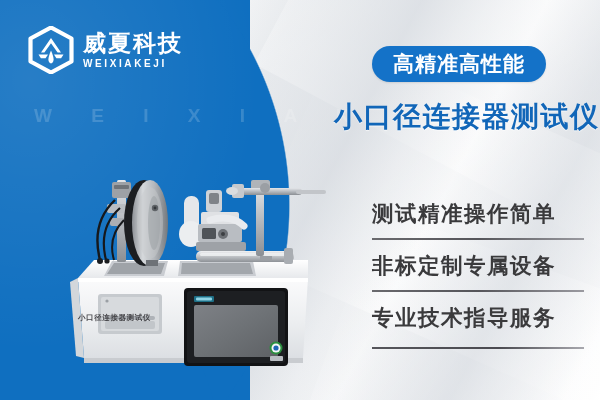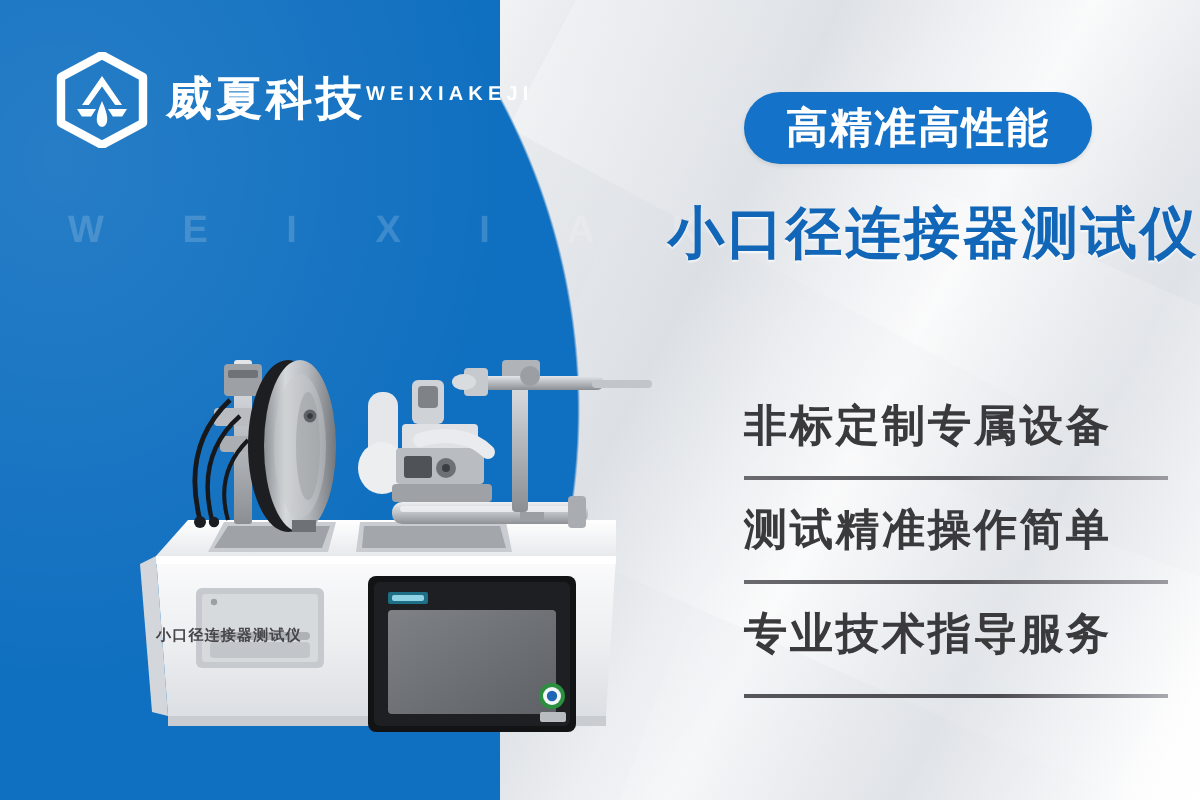--- a/index.html
+++ b/index.html
@@ -48,21 +48,21 @@
   }
   .bg-blue-glow{
     position:absolute;left:0;top:0;width:300px;height:400px;
     background:radial-gradient(ellipse at 10% 20%,rgba(255,255,255,.10),rgba(255,255,255,0) 60%);
     pointer-events:none;
   }
 
   
   .logo{position:absolute;left:28px;top:26px;display:flex;align-items:center;gap:9px;}
   .logo-mark{width:46px;height:48px;display:block;}
-  .logo-txt{display:flex;flex-direction:row;line-height:1;}
+  .logo-txt{display:flex;flex-direction:column;line-height:1;}
   .logo-cn{
     color:#fff;font-size:23px;font-weight:700;letter-spacing:2px;
     font-family:"DejaVu Sans","Liberation Sans",sans-serif;
   }
   .logo-en{
     color:#fff;font-size:10px;font-weight:700;letter-spacing:2.6px;margin-top:4px;
   }
 
   
   .watermark{
@@ -155,25 +155,25 @@
   <div class="watermark">W E I X I A K</div>
 
   <div class="badge">
     <span>高精准高性能</span>
   </div>
 
   <div class="title">小口径连接器测试仪</div>
 
   <div class="features">
     <div class="feature">
+      <div class="feature-text">测试精准操作简单</div>
+      <div class="feature-rule"></div>
+    </div>
+    <div class="feature">
       <div class="feature-text">非标定制专属设备</div>
-      <div class="feature-rule"></div>
-    </div>
-    <div class="feature">
-      <div class="feature-text">测试精准操作简单</div>
       <div class="feature-rule"></div>
     </div>
     <div class="feature">
       <div class="feature-text">专业技术指导服务</div>
     </div>
   </div>
   <div class="footer-rule"></div>
 
   <div class="machine">
     <svg viewBox="0 0 270 225">

